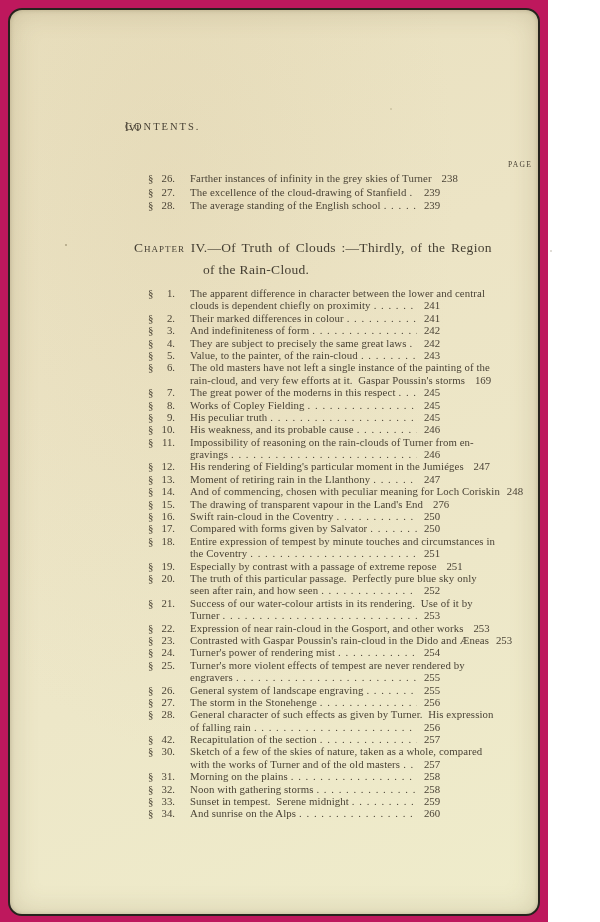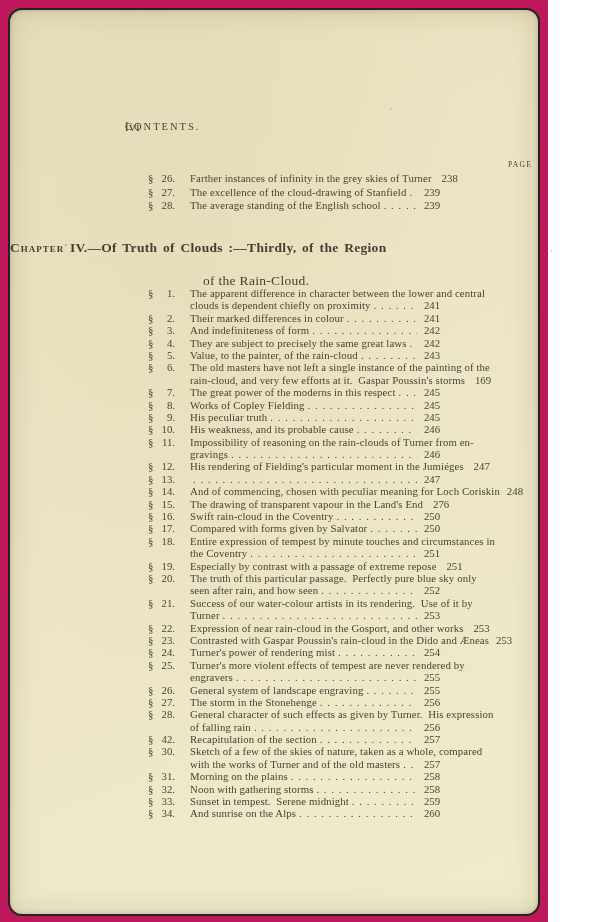--- a/index.html
+++ b/index.html
@@ -84,22 +84,22 @@
     letter-spacing: 1px;
   }
   .gap { flex: 1 1 6px; min-width: 4px; }
   .pg { flex: 0 0 auto; width: 22px; text-align: center; }
   .chapter-heading {
     position: absolute;
     top: 230px; left: 0; right: 0;
     font-size: 13.5px;
     color: #453f33;
   }
-  .ch-line1 { word-spacing: 2px; letter-spacing: 0.3px; font-weight: bold; }
-  .ch-line2 { margin-left: 193px; margin-top: 17px; letter-spacing: 0.3px; }
+  .ch-line1 { margin-left: 124px; word-spacing: 2px; letter-spacing: 0.3px; }
+  .ch-line2 { margin-left: 193px; margin-top: 6px; letter-spacing: 0.3px; }
   .smallcaps { font-variant: small-caps; letter-spacing: 1px; }
   .specks { position: absolute; left: 0; top: 0; width: 1px; height: 1px; }
   .specks i {
     position: absolute;
     display: block;
     width: 2px; height: 2px;
     border-radius: 50%;
     background: rgba(100,86,56,0.45);
   }
 </style>
@@ -235,20 +235,21 @@
         <div class="toc-row">
           <span class="mark">§</span>
           <span class="num">12.</span>
           <span class="txt">His rendering of Fielding's particular moment in the Jumiéges</span>
           <span class="leader"></span>
           <span class="pg">247</span>
         </div>
         <div class="toc-row">
           <span class="mark">§</span>
           <span class="num">13.</span>
+          <span class="txt">Moment of retiring rain in the Llanthony</span>
           <span class="leader"></span>
           <span class="pg">247</span>
         </div>
         <div class="toc-row">
           <span class="mark">§</span>
           <span class="num">14.</span>
           <span class="txt">And of commencing, chosen with peculiar meaning for Loch Coriskin</span>
           <span class="gap"></span>
           <span class="pg">248</span>
         </div>

